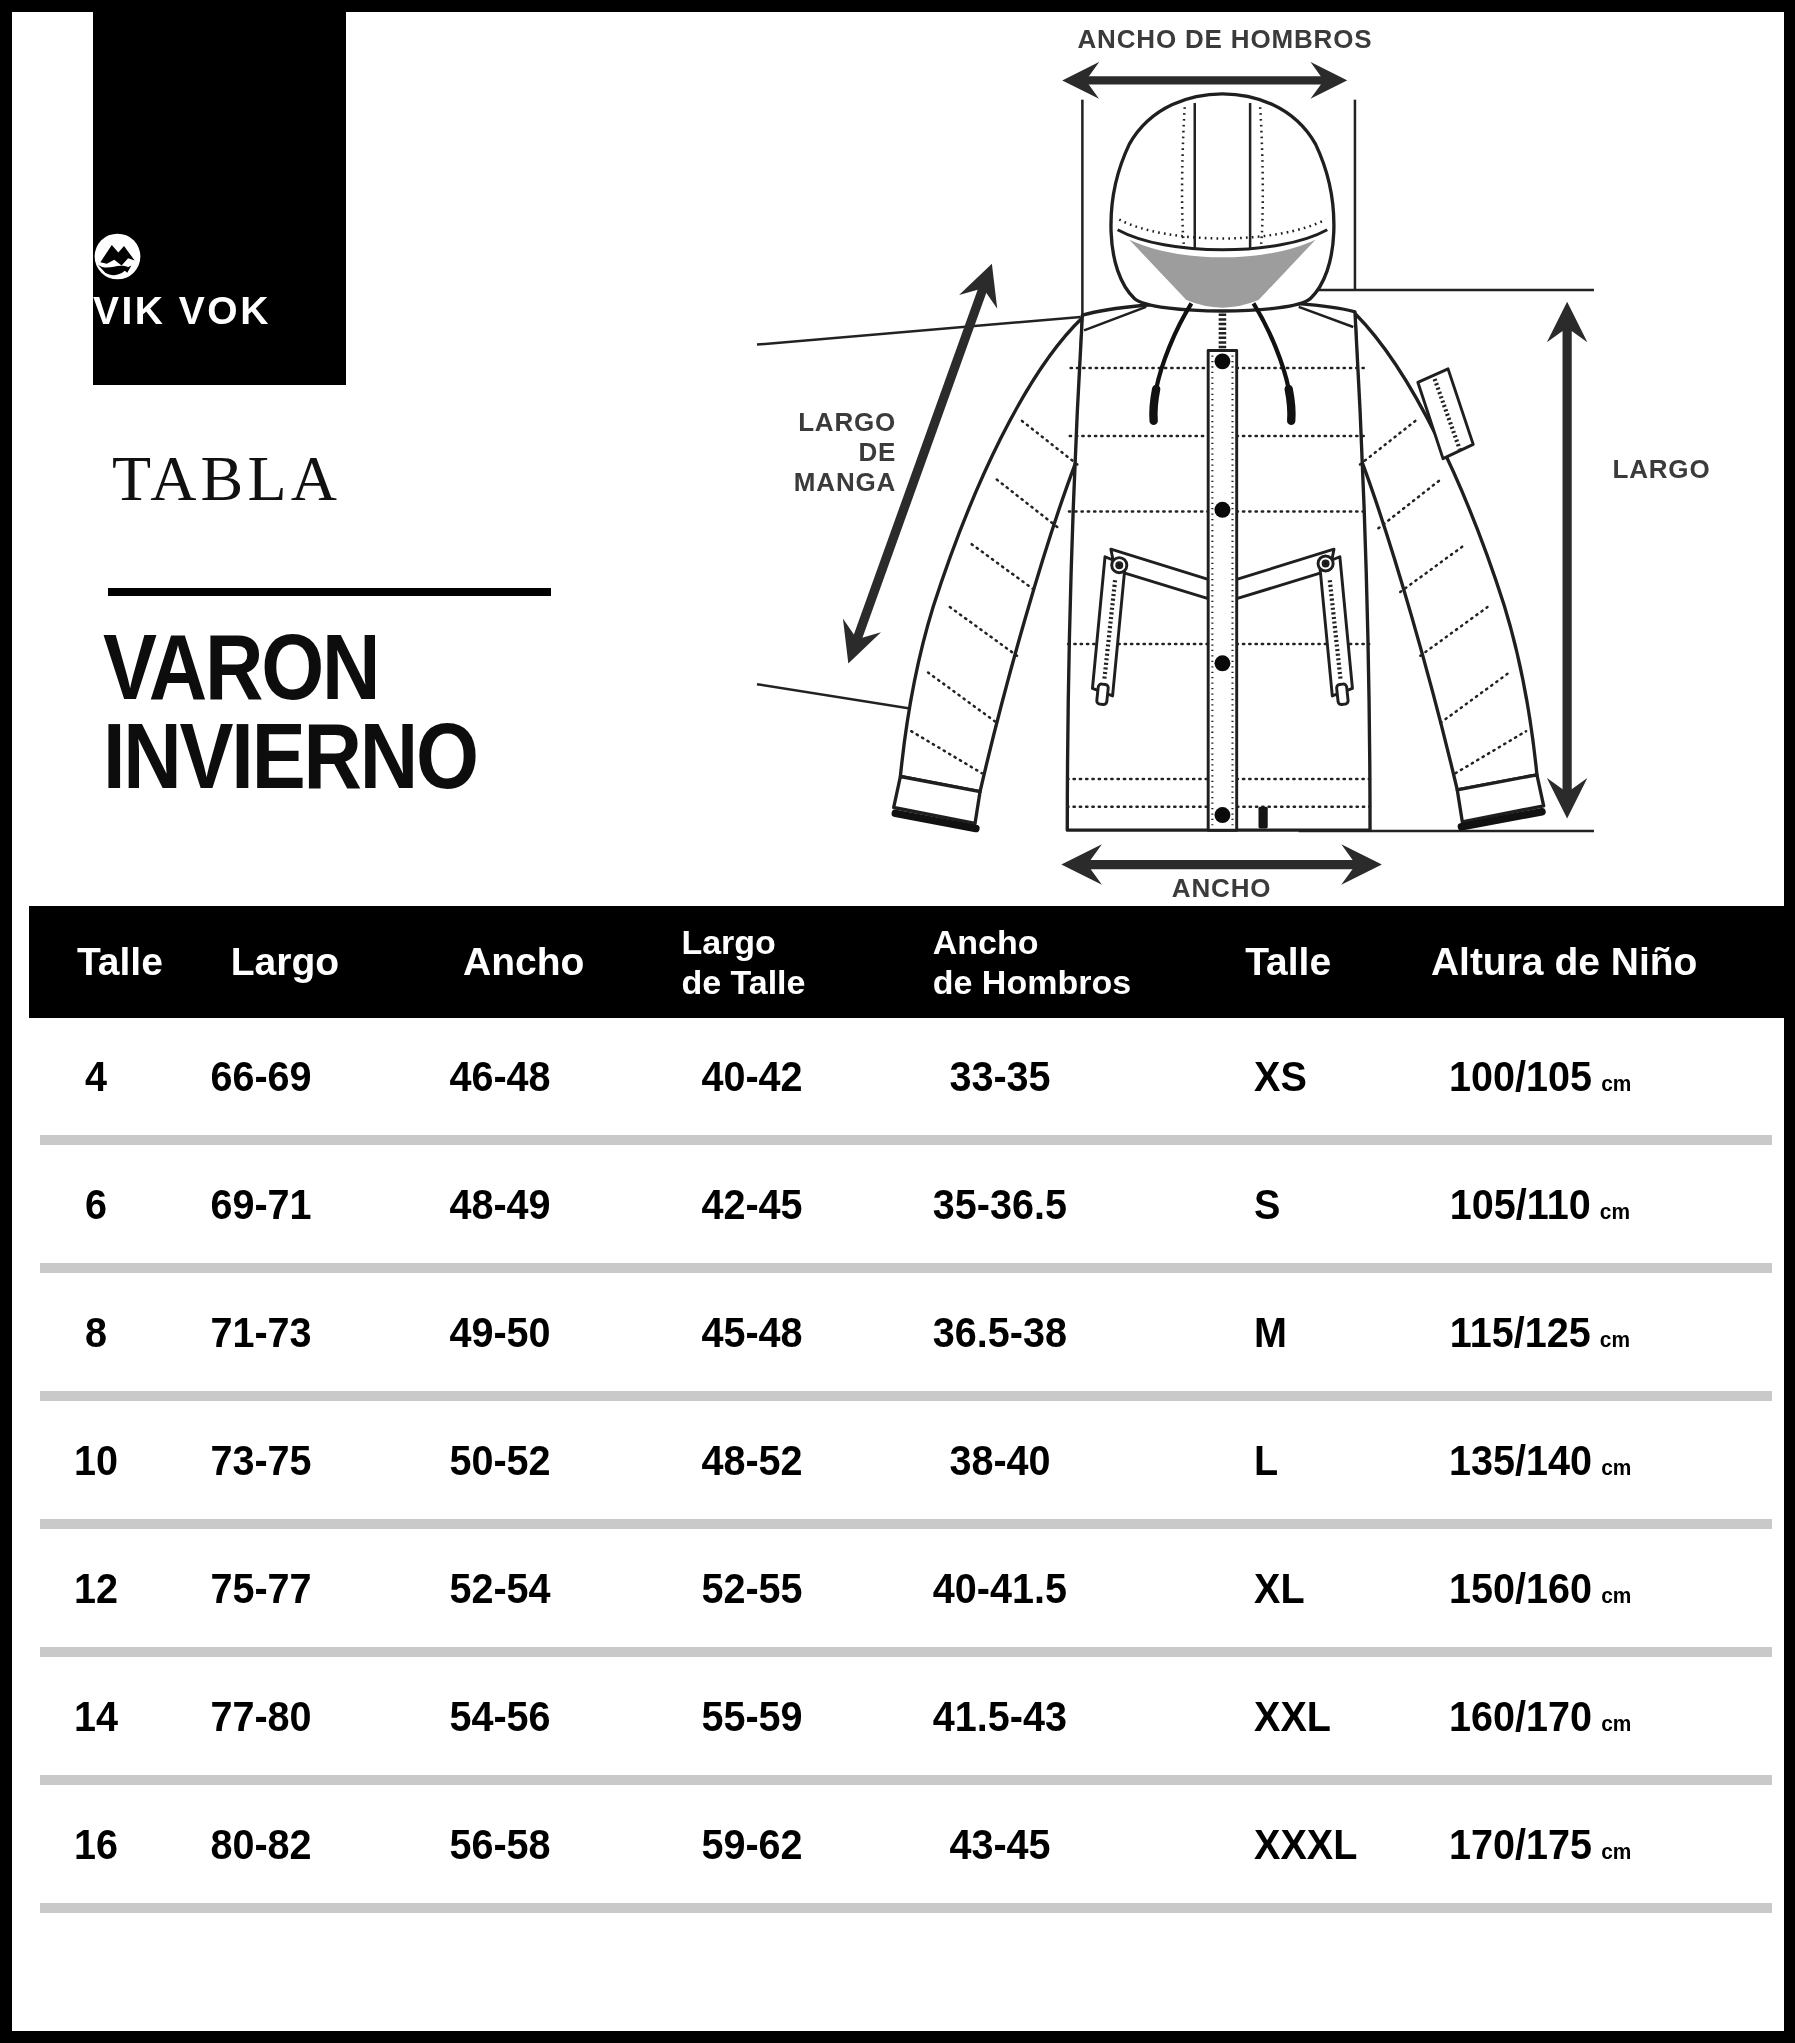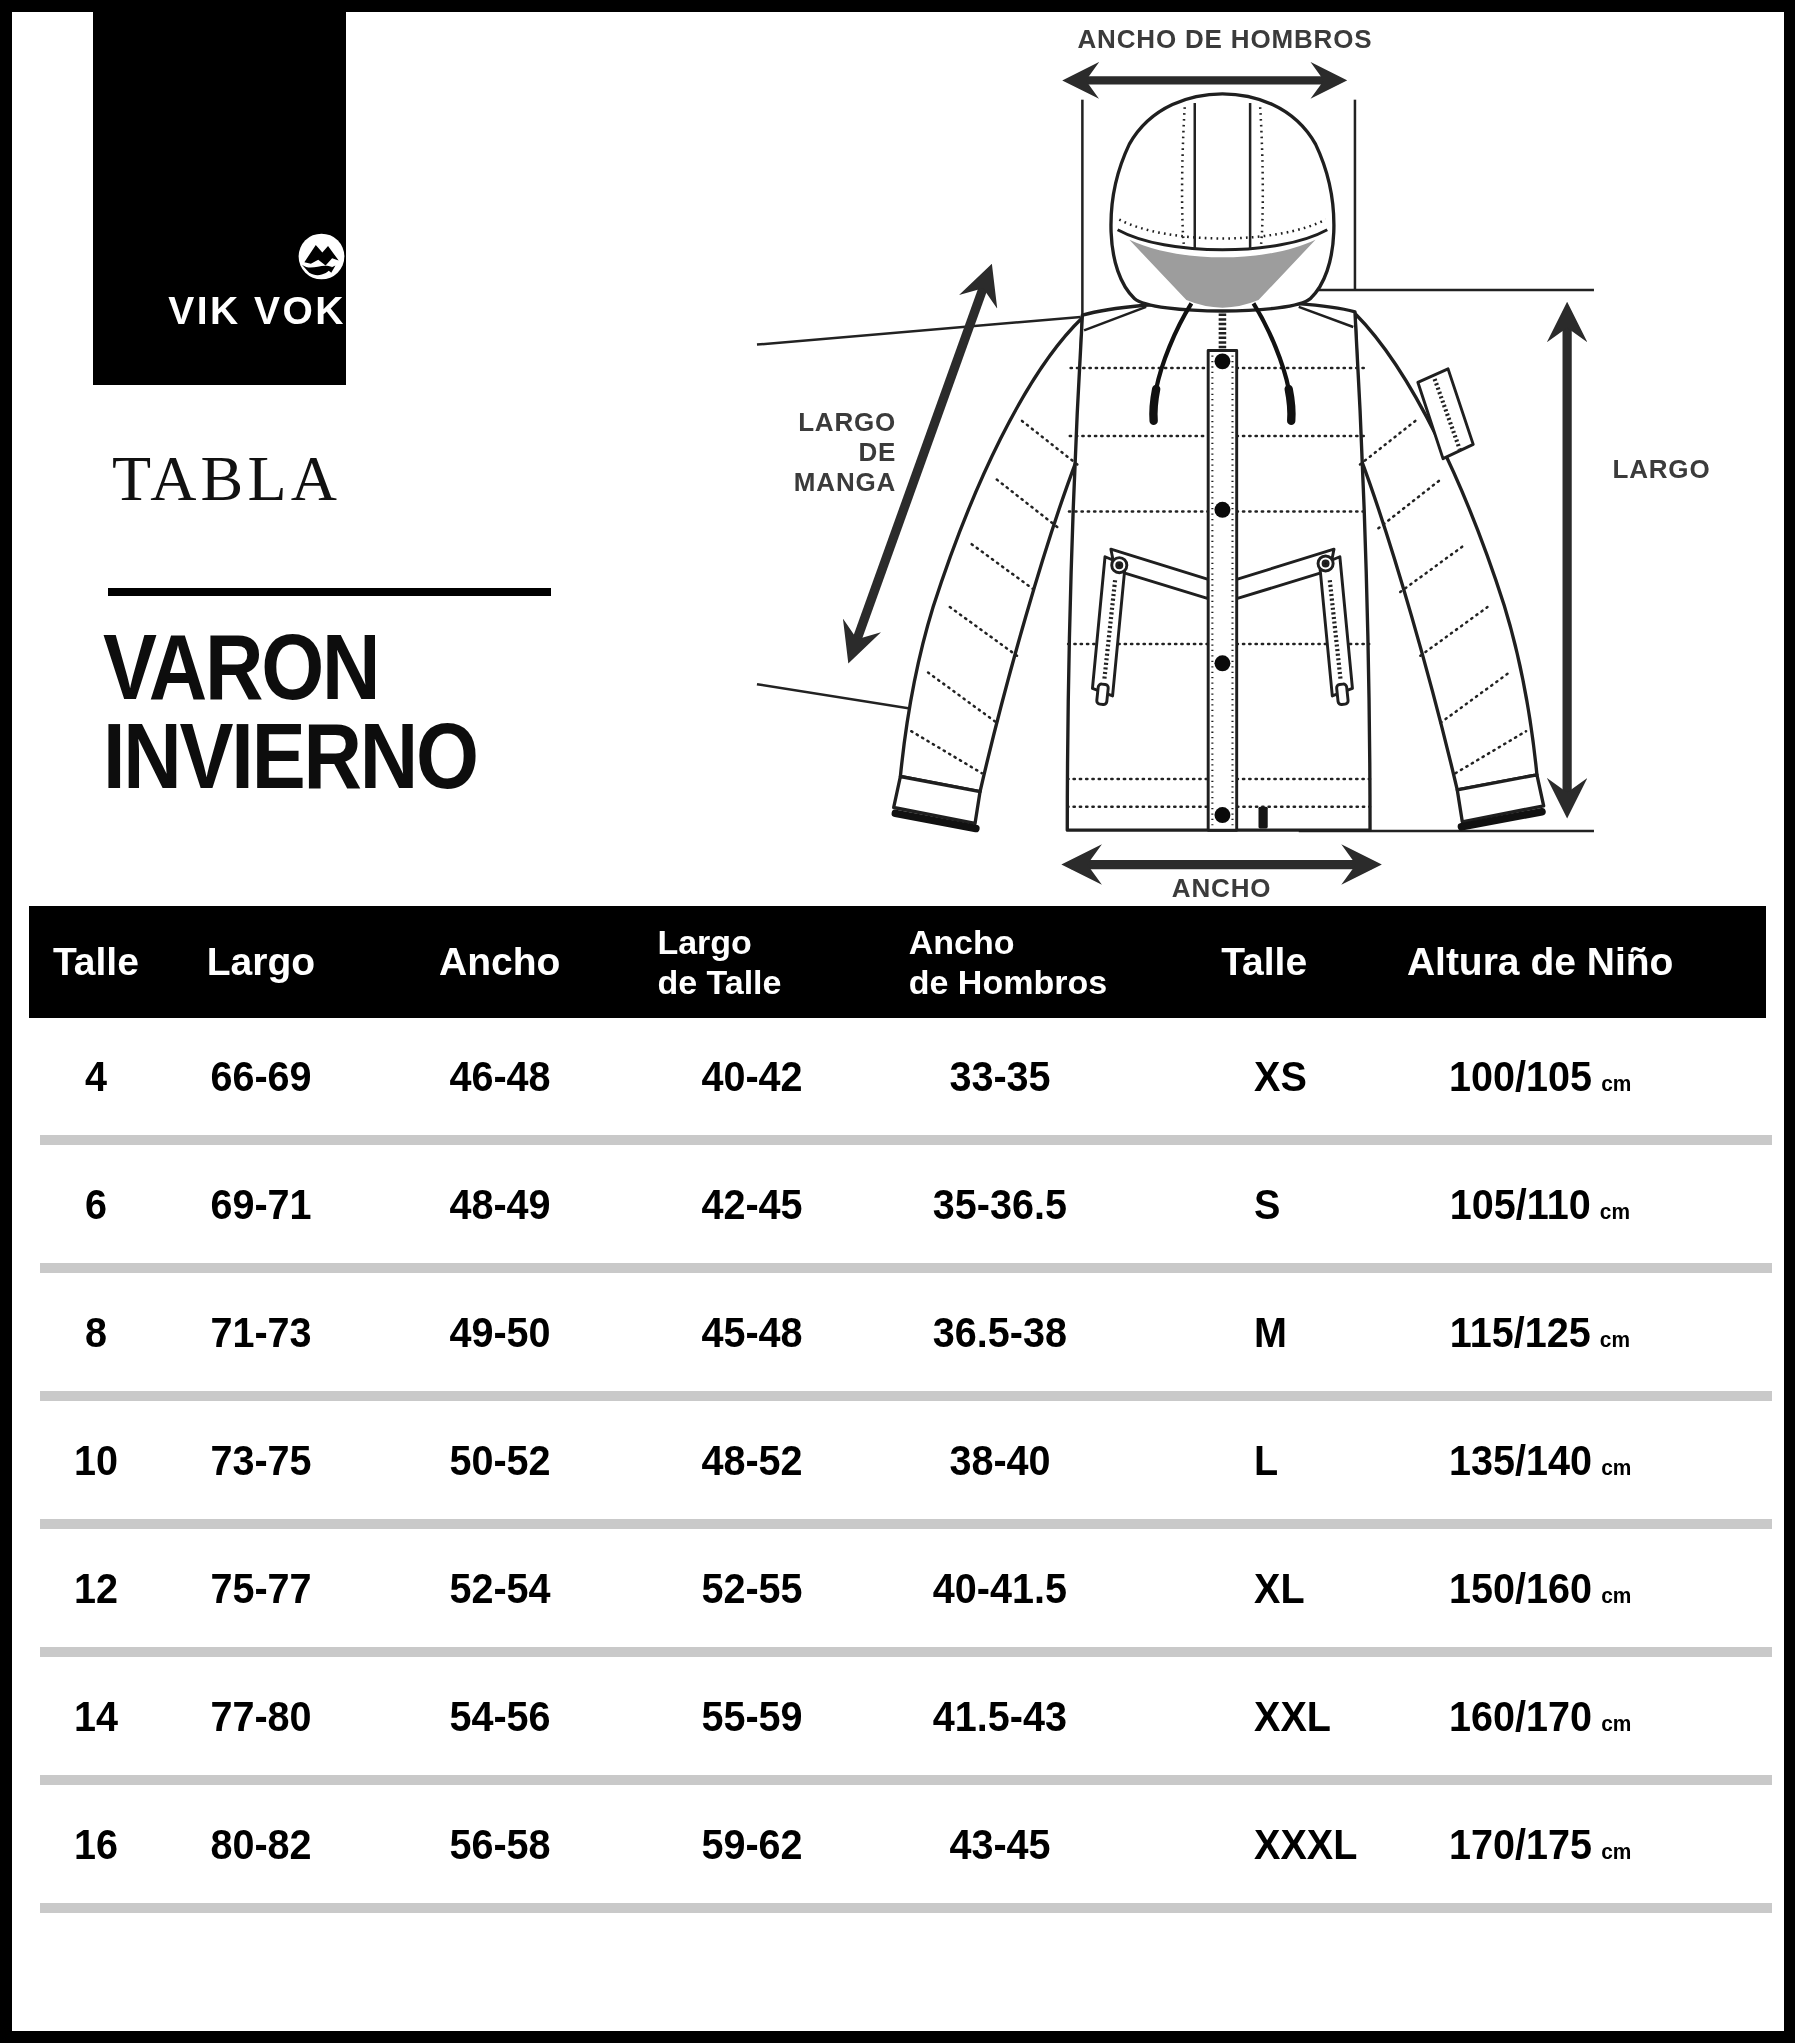--- a/index.html
+++ b/index.html
@@ -1,42 +1,42 @@
 <!DOCTYPE html>
 <html style="font-size:13.4px"><head>
 <meta charset="utf-8">
 <style>
   html,body{margin:0;padding:0;background:#777;}
   .page{position:relative;width:1796px;height:2043px;background:#fff;border:12.6px solid #000;
         box-sizing:border-box;overflow:hidden;font-family:"Liberation Sans",sans-serif;color:#000;}
 
   
   .logo-block{position:absolute;left:81px;top:0;width:253px;height:373px;background:#000;
-              display:flex;flex-direction:column;align-items:flex-end;justify-content:flex-end;
+              display:flex;flex-direction:column;align-items:flex-start;justify-content:flex-end;
               padding-bottom:52px;box-sizing:border-box;gap:8px;}
   .logo-badge{width:49px;height:49px;}
   .logo-word{color:#fff;font-size:39px;font-weight:bold;letter-spacing:2.5px;white-space:nowrap;}
 
   
   .doc-title{position:absolute;left:100px;top:432px;font-family:"Liberation Serif",serif;
              font-size:64px;line-height:1.1;letter-spacing:4.2px;color:#111;}
   .title-rule{position:absolute;left:96px;top:576px;width:443px;height:7.6px;background:#000;}
   .doc-subtitle{position:absolute;left:91px;top:611px;font-size:92px;font-weight:bold;
                 letter-spacing:-2.5px;line-height:0.97;color:#0d0d0d;transform:scaleX(.88);
                 transform-origin:left top;}
 
   
   .diagram{position:absolute;left:743px;top:8.4px;width:1007px;height:889px;}
   .dlabel{font-family:"Liberation Sans",sans-serif;font-size:31px;font-weight:bold;
           fill:#3b3b3b;letter-spacing:1px;}
 
   
   .thead{position:absolute;left:17px;top:894px;width:1737px;height:112px;background:#000;
          color:#fff;display:grid;grid-template-columns:7.7% 11.3% 16.2% 12.8% 15.8% 10.2% 26%;
-         align-items:center;}
+         align-items:center;padding-left:24px;}
   .thead .hcell{display:flex;justify-content:center;font-size:39px;font-weight:bold;}
   .thead .hcell.two{flex-direction:column;justify-content:center;align-items:flex-start;
                     font-size:34px;line-height:1.18;}
   .thead .h4{justify-content:flex-start;padding-left:17px;}
   .thead .h5{justify-content:flex-start;padding-left:46px;}
   .thead .h6{justify-content:flex-start;padding-left:84px;}
   .rows{position:absolute;left:17px;top:1005px;width:1737px;}
   .row{height:118px;display:grid;grid-template-columns:7.7% 11.3% 16.2% 12.8% 15.8% 10.2% 26%;
        align-items:center;}
   .cell{display:flex;justify-content:center;align-items:center;}

